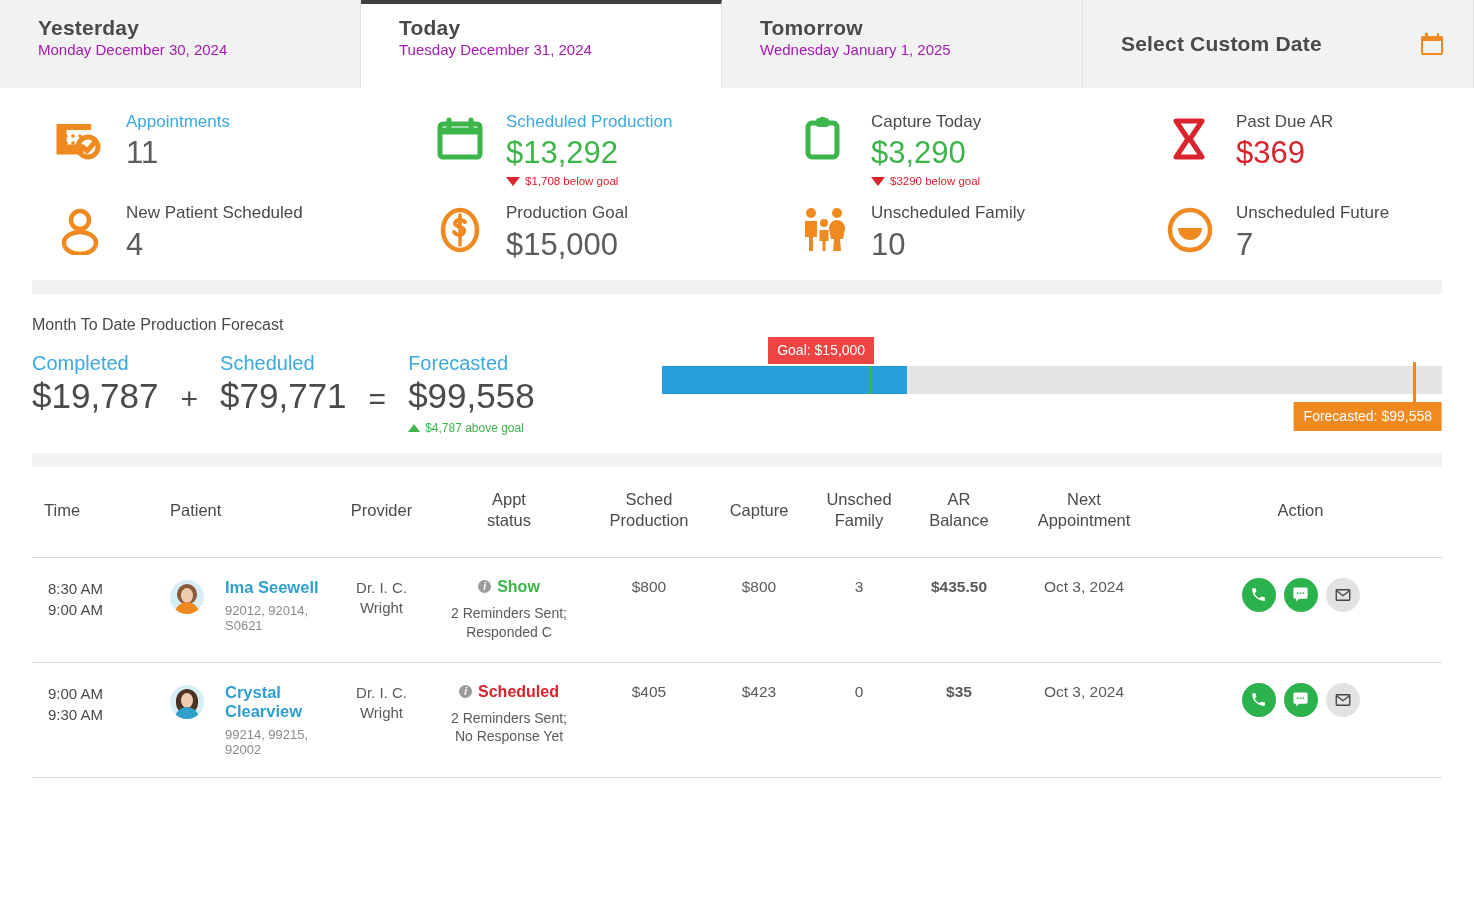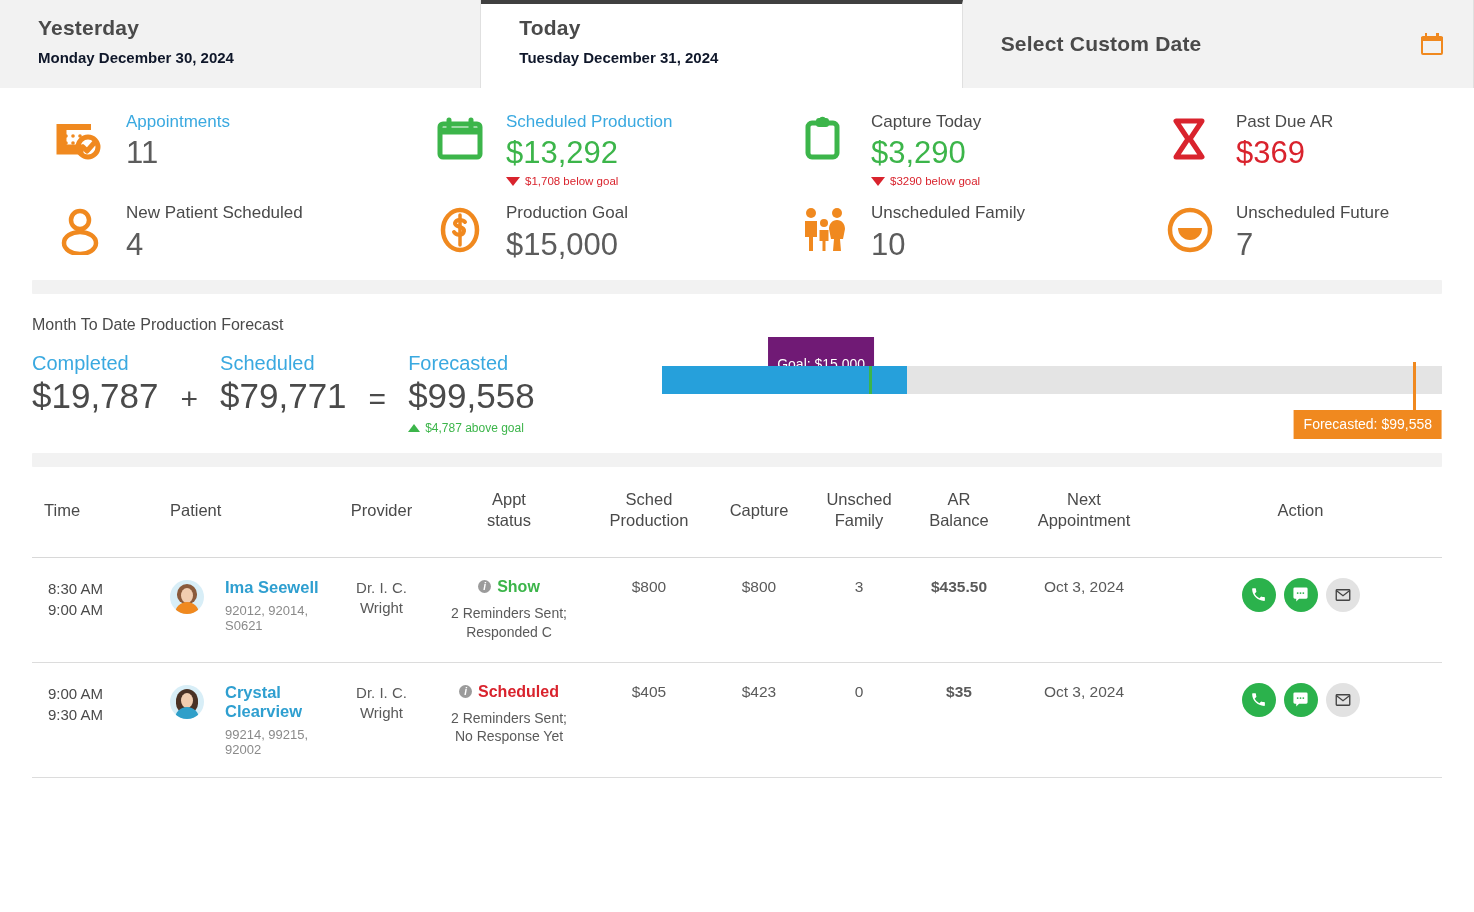--- a/index.html
+++ b/index.html
@@ -13,21 +13,21 @@
 
   
   .tabbar { display:flex; height:88px; width:100%; }
   .tab {
     position:relative; flex:1 1 0;
     background:#f2f2f2; border-right:1px solid #e0e0e0;
     padding:16px 0 0 38px;
   }
   .tab.active { background:#ffffff; border-top:4px solid #404040; padding-top:12px; }
   .tab-title { font-size:21px; font-weight:bold; color:#4a4a4a; letter-spacing:.2px; }
-  .tab-sub { font-size:15px; color:#0f172a; margin-top:9px;font-weight:bold; }
+  .tab-sub { font-size:15px; color:#a21caf; margin-top:1px; }
   .tab.custom { display:flex; align-items:center; padding:0 30px 0 38px; }
   .tab.custom .tab-title { flex:1; }
   .cal-ico { width:22px; height:22px; position:relative; }
   .cal-ico i {
     position:absolute; left:0; top:3px; width:22px; height:19px;
     border:2.5px solid #f0891f; border-radius:2px;
   }
   .cal-ico i:after {
     content:""; position:absolute; left:-2px; top:-1px; right:-2px; height:4px; background:#f0891f;
   }
@@ -68,25 +68,25 @@
   .fc-op { font-size:30px; color:#4a4a4a; padding:30px 22px 0 22px; }
   .fc-sub { font-size:12px; color:#3cb54a; margin-top:6px; display:flex; align-items:center; gap:5px; }
 
   .fc-right { flex:1; position:relative; padding-top:10px; }
   .pbar-wrap { position:relative; height:92px; }
   .pbar { position:absolute; left:0; right:0; top:40px; height:28px; background:#e4e4e4; }
   .pbar-fill { position:absolute; left:0; top:0; bottom:0; background:#26a0db; }
   .goal-line { position:absolute; top:40px; height:28px; width:3px; background:#3cb54a; }
   .goal-tag {
     position:absolute; top:11px; transform:translateX(-100%);
-    background:#701a75; color:#fff; font-size:14px; padding:19px 9px 6px 9px; white-space:nowrap;
+    background:#ef4444; color:#fff; font-size:14px; padding:5px 9px 6px 9px; white-space:nowrap;
   }
   .fc-line { position:absolute; top:36px; width:3px; height:58px; background:#f0891f; }
   .fc-tag {
-    position:absolute; top:84px; transform:translateX(-100%);
+    position:absolute; top:76px; transform:translateX(-100%);
     background:#f0891f; color:#fff; font-size:14px; padding:6px 10px 7px 10px; white-space:nowrap;
   }
 
   
   table.appts { width:calc(100% - 64px); margin:0 32px; border-collapse:collapse; table-layout:fixed; }
   table.appts th {
     font-size:16.5px; font-weight:400; color:#4a4a4a; padding:22px 4px 26px 4px;
     vertical-align:middle; line-height:1.25; border-bottom:1px solid #d8d8d8;
   }
   table.appts td { padding:20px 4px; vertical-align:top; border-bottom:1px solid #dcdcdc; font-size:15.5px; color:#5a5a5a; }
@@ -123,20 +123,24 @@
 <body>
 
 <div class="tabbar">
   <div class="tab">
     <div class="tab-title">Yesterday</div>
     <div class="tab-sub">Monday December 30, 2024</div>
   </div>
   <div class="tab active">
     <div class="tab-title">Today</div>
     <div class="tab-sub">Tuesday December 31, 2024</div>
+  </div>
+  <div class="tab">
+    <div class="tab-title">Tomorrow</div>
+    <div class="tab-sub">Wednesday January 1, 2025</div>
   </div>
   <div class="tab custom">
     <div class="tab-title">Select Custom Date</div>
     <span class="cal-ico">
         <i></i>
         <b class="l"></b>
         <b class="r"></b>
       </span>
   </div>
 </div>

